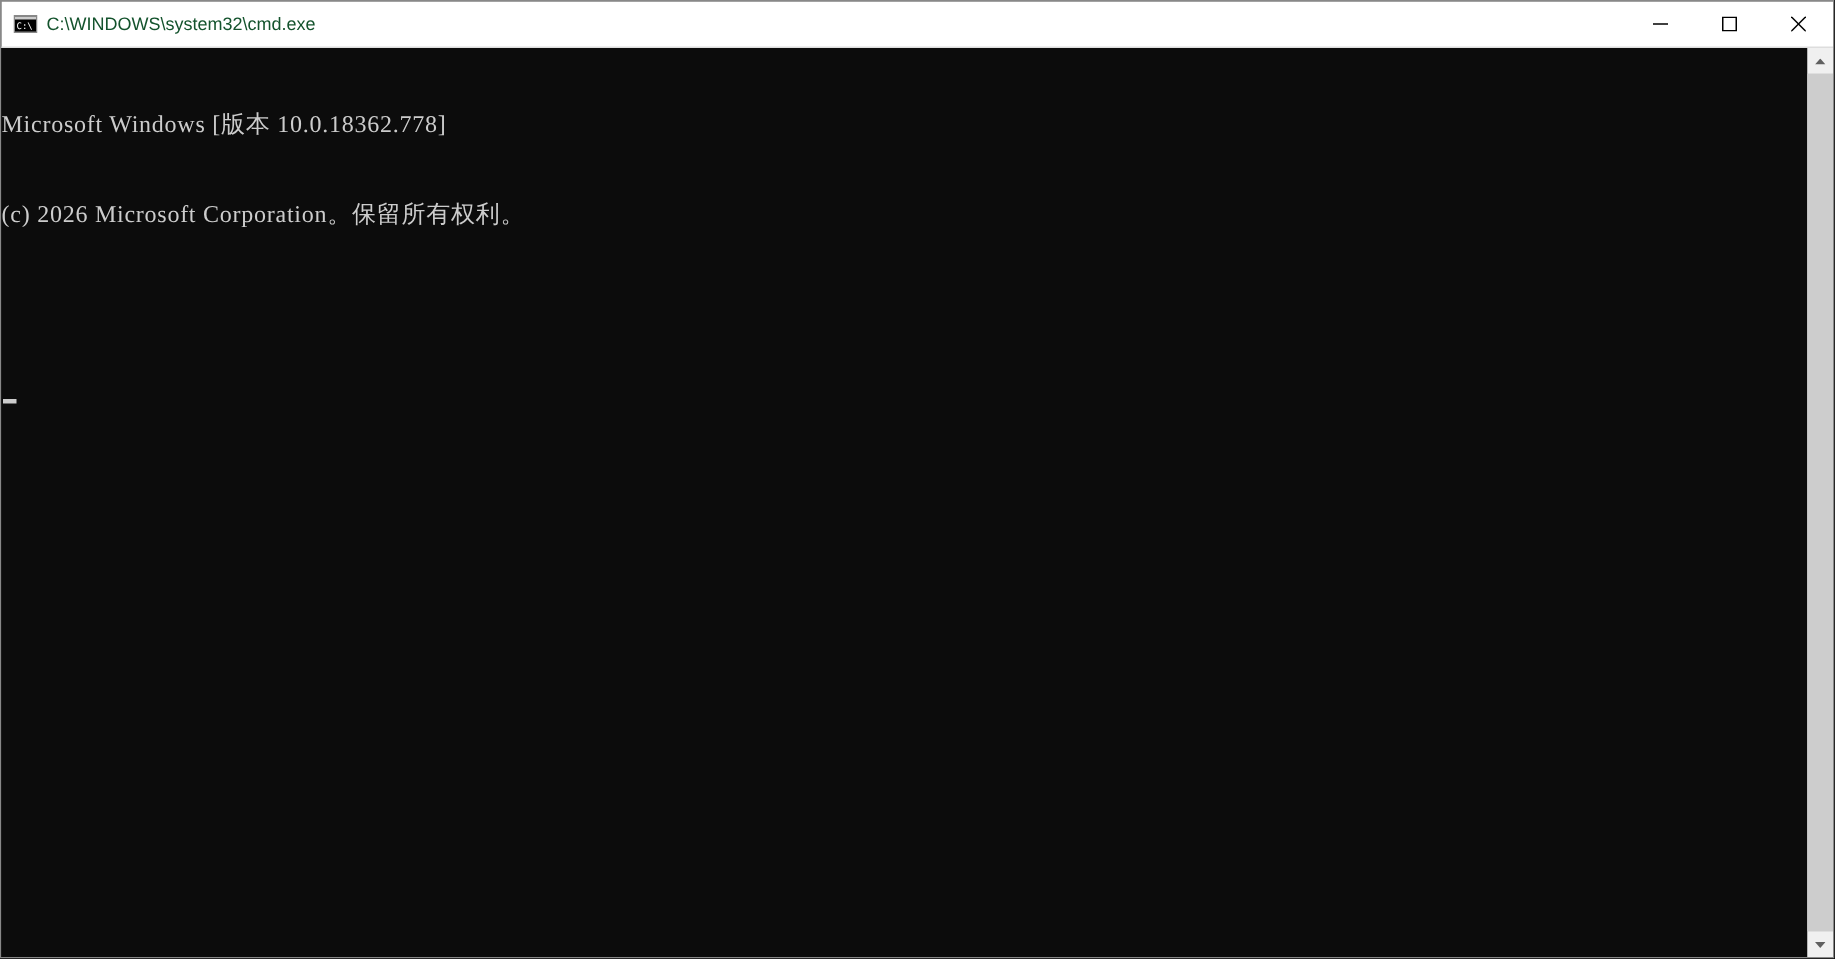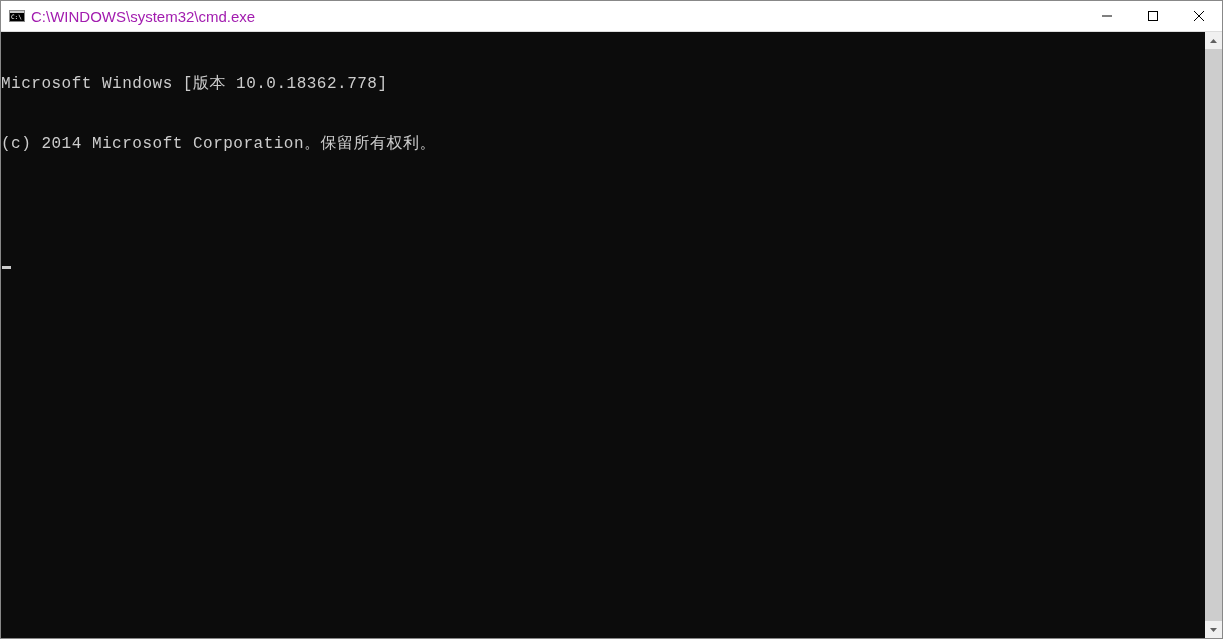--- a/index.html
+++ b/index.html
@@ -34,22 +34,22 @@
       height: 16px;
       margin-right: 6px;
       display: flex;
       align-items: center;
       justify-content: center;
     }
     .titlebar-icon svg {
       display: block;
     }
     .titlebar-title {
-      font-size: 15px;
-      color: #a21caf;
+      font-size: 12px;
+      color: #14532d;
       flex: 1;
       white-space: nowrap;
     }
     .titlebar-buttons {
       display: flex;
       height: 100%;
     }
     .titlebar-btn {
       width: 46px;
       height: 100%;
@@ -68,21 +68,21 @@
     .terminal-wrapper {
       flex: 1;
       display: flex;
       background: #0c0c0c;
       min-height: 0;
     }
     .terminal {
       flex: 1;
       background: #0c0c0c;
       color: #cccccc;
-      font-family: Liberation Mono, monospace;
+      font-family: Liberation Serif, serif;
       font-size: 16px;
       line-height: 20px;
       padding: 2px 0 0 0;
       white-space: pre;
       overflow: hidden;
       letter-spacing: 0.5px;
     }
     .terminal-line {
       min-height: 20px;
     }
@@ -154,21 +154,21 @@
         <svg width="10" height="10" viewBox="0 0 10 10">
           <line x1="0" y1="0" x2="10" y2="10"></line>
           <line x1="10" y1="0" x2="0" y2="10"></line>
         </svg>
       </button>
     </div>
   </div>
   <div class="terminal-wrapper">
     <div class="terminal">
       <div class="terminal-line">Microsoft Windows [版本 10.0.18362.778]</div>
-      <div class="terminal-line">(c) 2014 Microsoft Corporation。保留所有权利。</div>
+      <div class="terminal-line">(c) 2026 Microsoft Corporation。保留所有权利。</div>
       <div class="terminal-line"></div>
       <div class="terminal-line"><span class="cursor"></span></div>
     </div>
     <div class="scrollbar">
       <div class="scrollbar-btn">
         <svg width="7" height="4" viewBox="0 0 7 4">
           <polygon points="3.5,0 7,4 0,4"></polygon>
         </svg>
       </div>
       <div class="scrollbar-track">

